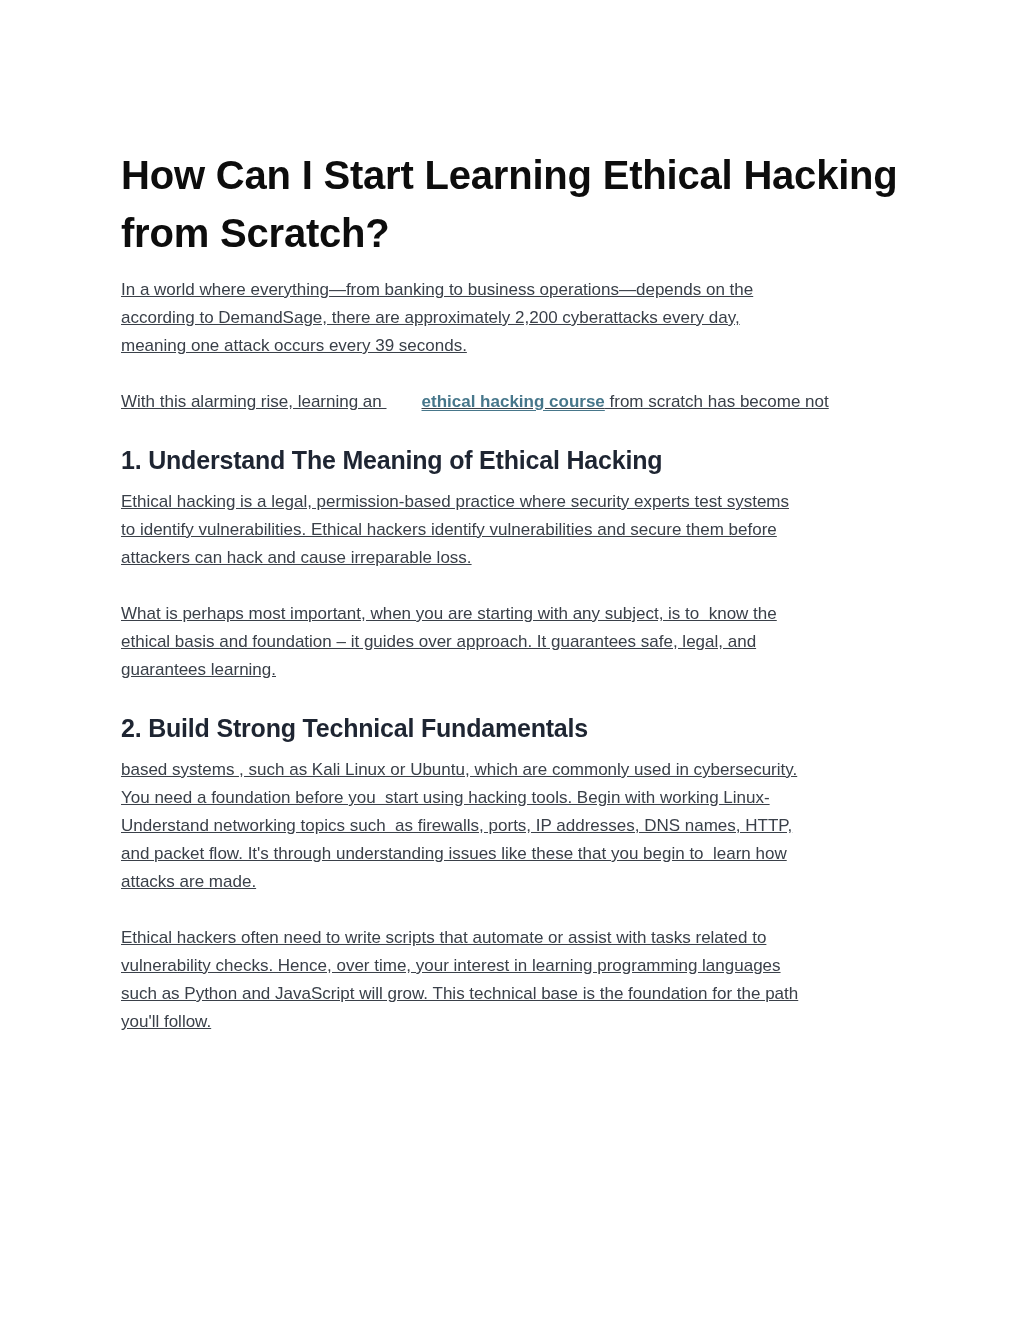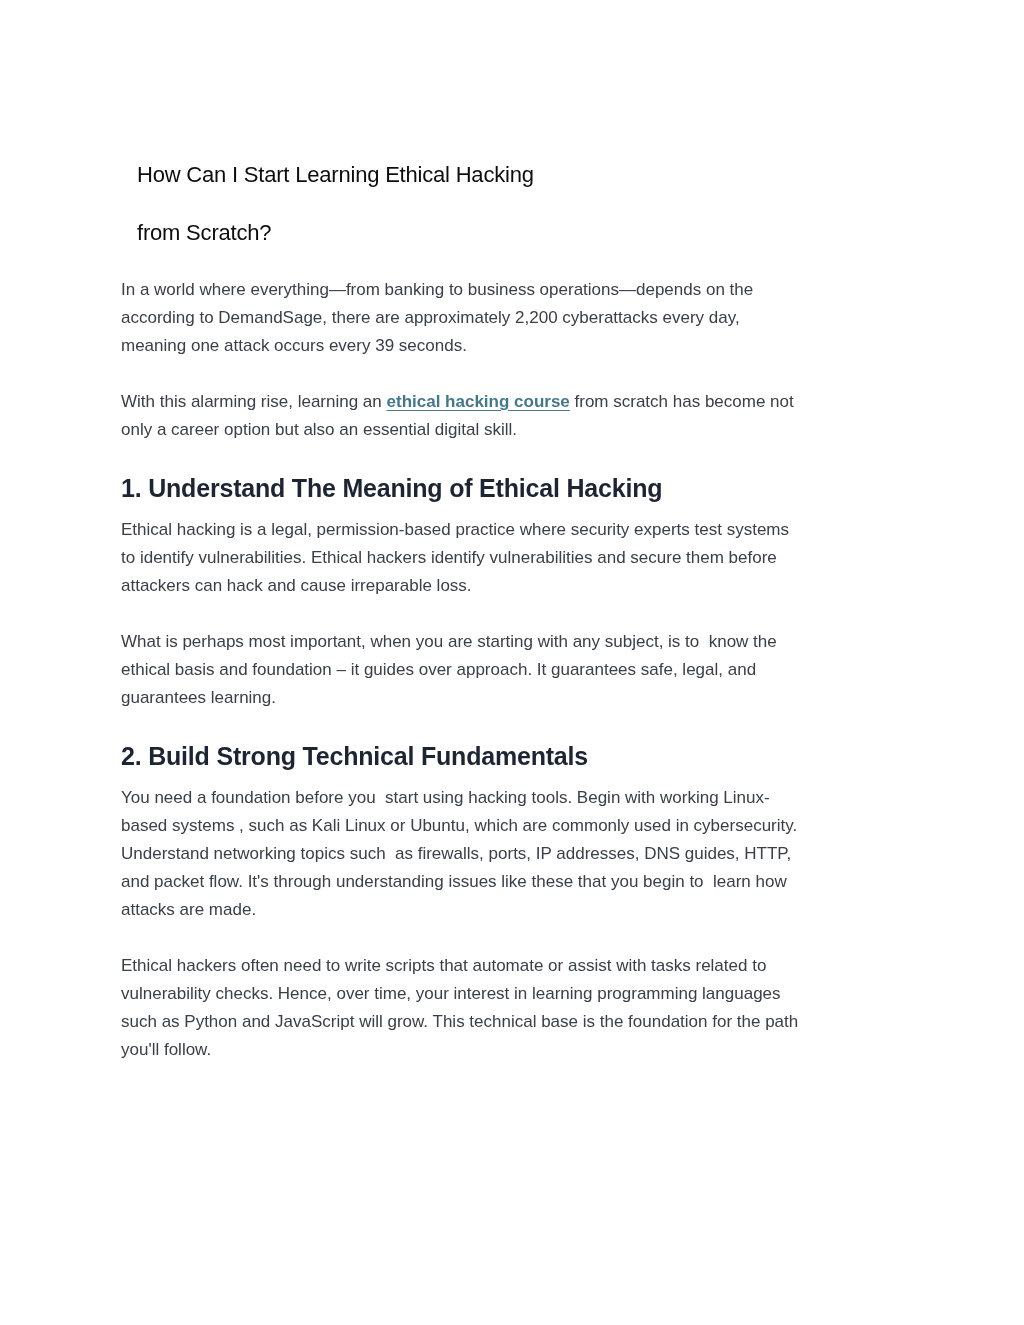--- a/index.html
+++ b/index.html
@@ -19,52 +19,54 @@
     inset: 0;
     background: var(--color-background, #ffffff);
   }
   .content {
     position: absolute;
     left: 121px;
     top: 146px;
     width: 800px;
   }
   h1.doc-title {
-    margin: 0 0 14px 16px;
-    font-size: 22px;
+    margin: 0 0 14px 0;
+    font-size: 40px;
     line-height: 58px;
-    font-weight: 400;
+    font-weight: 700;
     color: var(--color-title, #0d0d0d);
     letter-spacing: -0.2px;
   }
   h2.section-heading {
     margin: 16px 0 12px 0;
     font-size: 25px;
     line-height: 32px;
     font-weight: 700;
     color: var(--color-heading, #1e2532);
     letter-spacing: -0.2px;
   }
   p.body-paragraph {
     margin: 0 0 28px 0;
     font-size: 17px;
     line-height: 28px;
     font-weight: 400;
     color: var(--color-body, #3a4049);
+    text-decoration: underline;
   }
   .line {
     display: block;
     white-space: pre-wrap;
   }
   a.inline-link {
     color: var(--color-link, #47778b);
     font-weight: 700;
     text-decoration: underline;
     text-underline-offset: 3px;
     cursor: pointer;
+    margin-left: 35px;
   }
 </style>
 </head>
 <body>
 
 <div class="page">
   <article class="content">
 
     <h1 class="doc-title">
         <span class="line">How Can I Start Learning Ethical Hacking</span>
@@ -72,44 +74,43 @@
       </h1>
 
     <p class="body-paragraph">
         <span class="line">In a world where everything—from banking to business operations—depends on the</span>
         <span class="line">according to DemandSage, there are approximately 2,200 cyberattacks every day,</span>
         <span class="line">meaning one attack occurs every 39 seconds.</span>
       </p>
 
     <p class="body-paragraph">
       <span class="line"><span>With this alarming rise, learning an </span><a class="inline-link">ethical hacking course</a><span> from scratch has become not</span></span>
-      <span class="line">only a career option but also an essential digital skill.</span>
     </p>
 
     <h2 class="section-heading">1. Understand The Meaning of Ethical Hacking</h2>
 
     <p class="body-paragraph">
         <span class="line">Ethical hacking is a legal, permission-based practice where security experts test systems</span>
         <span class="line">to identify vulnerabilities. Ethical hackers identify vulnerabilities and secure them before</span>
         <span class="line">attackers can hack and cause irreparable loss.</span>
       </p>
 
 
     <p class="body-paragraph">
         <span class="line">What is perhaps most important, when you are starting with any subject, is to  know the</span>
         <span class="line">ethical basis and foundation – it guides over approach. It guarantees safe, legal, and</span>
         <span class="line">guarantees learning.</span>
       </p>
 
     <h2 class="section-heading">2. Build Strong Technical Fundamentals</h2>
 
     <p class="body-paragraph">
+        <span class="line">based systems , such as Kali Linux or Ubuntu, which are commonly used in cybersecurity.</span>
         <span class="line">You need a foundation before you  start using hacking tools. Begin with working Linux-</span>
-        <span class="line">based systems , such as Kali Linux or Ubuntu, which are commonly used in cybersecurity.</span>
-        <span class="line">Understand networking topics such  as firewalls, ports, IP addresses, DNS guides, HTTP,</span>
+        <span class="line">Understand networking topics such  as firewalls, ports, IP addresses, DNS names, HTTP,</span>
         <span class="line">and packet flow. It's through understanding issues like these that you begin to  learn how</span>
         <span class="line">attacks are made.</span>
       </p>
 
     <p class="body-paragraph">
         <span class="line">Ethical hackers often need to write scripts that automate or assist with tasks related to</span>
         <span class="line">vulnerability checks. Hence, over time, your interest in learning programming languages</span>
         <span class="line">such as Python and JavaScript will grow. This technical base is the foundation for the path</span>
         <span class="line">you'll follow.</span>
       </p>

